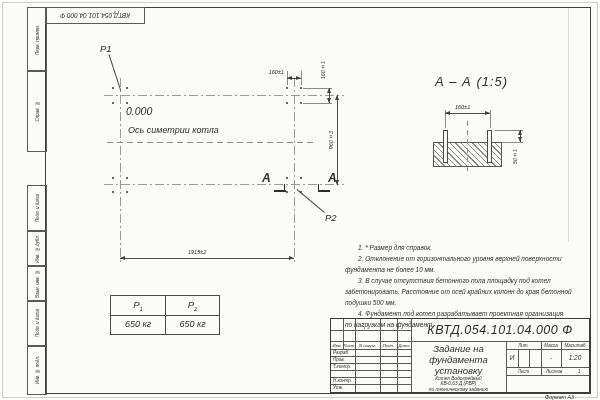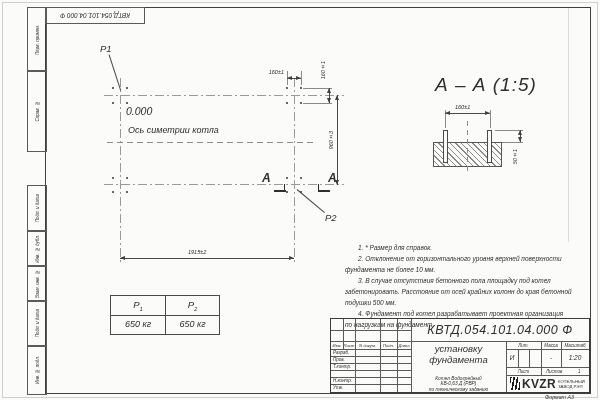--- a/index.html
+++ b/index.html
@@ -129,21 +129,21 @@
   <div class="arrR" style="left:289px;top:256px;"></div>
   <div class="abs dim" style="left:188px;top:249px;">1915±2</div>
 
   <div class="abs" style="left:262px;top:171px;font-size:12px;font-weight:600;">А</div>
   <div class="abs" style="left:328px;top:171px;font-size:12px;font-weight:600;">А</div>
   <div class="abs" style="left:274px;top:190px;width:12px;height:2px;background:#2f2f2f;"></div>
   <div class="abs" style="left:284px;top:184px;width:1px;height:8px;background:#2f2f2f;"></div>
   <div class="abs" style="left:318px;top:190px;width:12px;height:2px;background:#2f2f2f;"></div>
   <div class="abs" style="left:318px;top:184px;width:1px;height:8px;background:#2f2f2f;"></div>
 
-  <div class="abs" style="left:435px;top:74px;font-size:19px;letter-spacing:1px;">А – А (1:5)</div>
+  <div class="abs" style="left:435px;top:74px;font-size:13px;letter-spacing:1px;">А – А (1:5)</div>
   <div class="abs hatch" style="left:433px;top:142px;width:67px;height:23px;"></div>
   <div class="dsh-v" style="left:467px;top:121px;height:50px;"></div>
   <div class="bolt" style="left:443px;top:130px;"></div>
   <div class="bolt" style="left:487px;top:130px;"></div>
 
   <div class="ext-v" style="left:445px;top:110px;height:18px;"></div>
   <div class="ext-v" style="left:490px;top:110px;height:18px;"></div>
   <div class="hl" style="left:445px;top:113px;width:45px;"></div>
   <div class="arrL" style="left:445px;top:111px;"></div>
   <div class="arrR" style="left:485px;top:111px;"></div>
@@ -208,22 +208,23 @@
     <div class="tb-lbl-c" style="left:66px;top:24px;width:14px;font-size:4.2px;">Дата</div>
 
     <div class="tb-lbl" style="left:2px;top:31px;">Разраб.</div>
     <div class="tb-lbl" style="left:2px;top:38px;">Пров.</div>
     <div class="tb-lbl" style="left:2px;top:45px;">Т.контр.</div>
     <div class="tb-lbl" style="left:2px;top:52px;"></div>
     <div class="tb-lbl" style="left:2px;top:59px;">Н.контр.</div>
     <div class="tb-lbl" style="left:2px;top:66px;">Утв.</div>
 
     <div class="abs" style="left:80px;top:24px;width:95px;text-align:center;font-size:9.5px;line-height:11px;">
+      <div>Задание на</div>
+      <div>фундамента</div>
       <div>установку</div>
-      <div>фундамента</div>
     </div>
     <div class="abs" style="left:80px;top:57px;width:95px;text-align:center;font-size:4.8px;line-height:5.4px;">
       <div>Котел Водогрейный</div>
       <div>КВ-0,63 Д (РВР)</div>
       <div>по техническому заданию</div>
     </div>
 
     <div class="tb-line-h" style="left:175px;top:30px;width:83px;"></div>
     <div class="tb-line-h" style="left:175px;top:48px;width:83px;"></div>
     <div class="tb-line-h" style="left:175px;top:56px;width:83px;"></div>
@@ -234,23 +235,15 @@
     <div class="tb-lbl-c" style="left:175px;top:24px;width:35px;">Лит.</div>
     <div class="tb-lbl-c" style="left:210px;top:24px;width:20px;">Масса</div>
     <div class="tb-lbl-c" style="left:230px;top:24px;width:28px;">Масштаб</div>
     <div class="tb-lbl-c" style="left:175px;top:35px;width:12px;font-size:6.5px;">И</div>
     <div class="tb-lbl-c" style="left:210px;top:35px;width:20px;font-size:6.5px;">-</div>
     <div class="tb-lbl-c" style="left:230px;top:35px;width:28px;font-size:6.5px;">1:20</div>
     <div class="tb-lbl-c" style="left:175px;top:49.5px;width:35px;">Лист</div>
     <div class="tb-lbl" style="left:215px;top:49.5px;">Листов</div>
     <div class="tb-lbl" style="left:247px;top:49.5px;">1</div>
 
-    <div class="abs upr" style="left:175px;top:56px;width:83px;height:17px;display:flex;align-items:center;justify-content:center;gap:2px;">
-      <span class="coil"></span>
-      <span style="font-size:12px;font-weight:800;letter-spacing:.3px;">KVZR</span>
-      <span style="font-size:4.3px;line-height:5px;">
-        <span style="display:block;">КОТЕЛЬНЫЙ</span>
-        <span style="display:block;">ЗАВОД РЭП</span>
-      </span>
-    </div>
   </div>
   <div class="abs" style="left:545px;top:394px;font-size:5.3px;">Формат А3</div>
 </div>
 
 </body></html>

